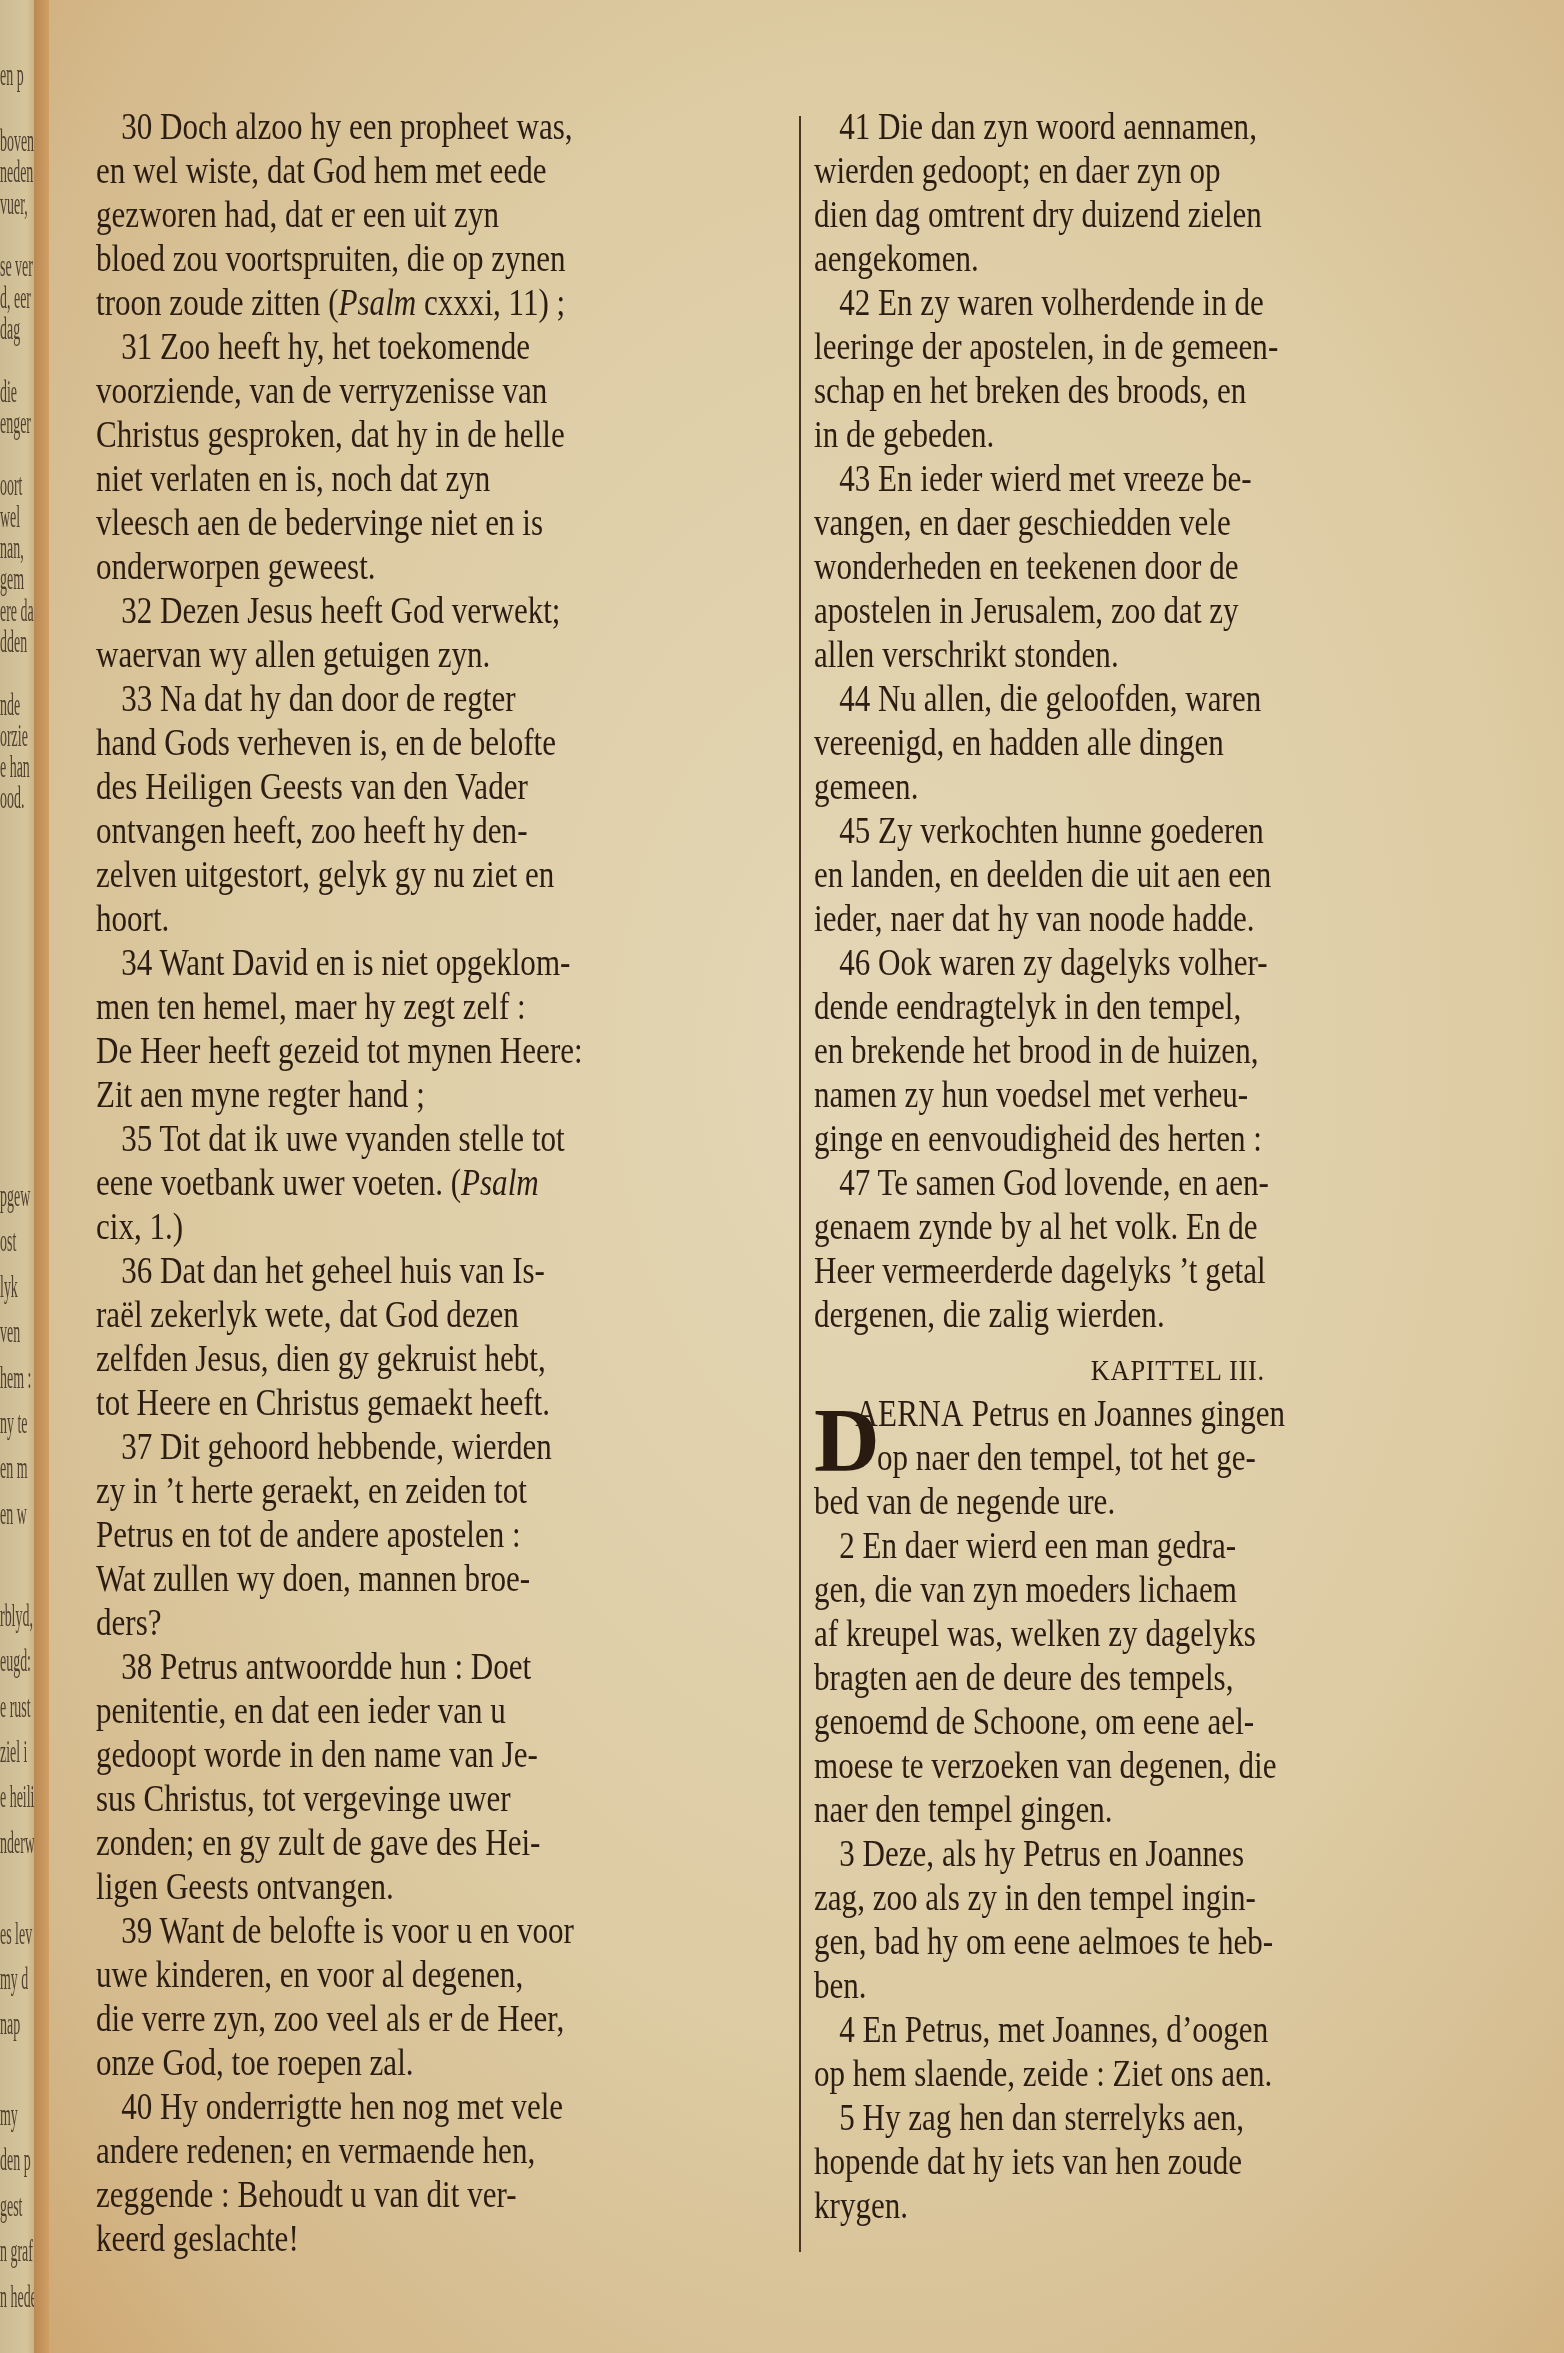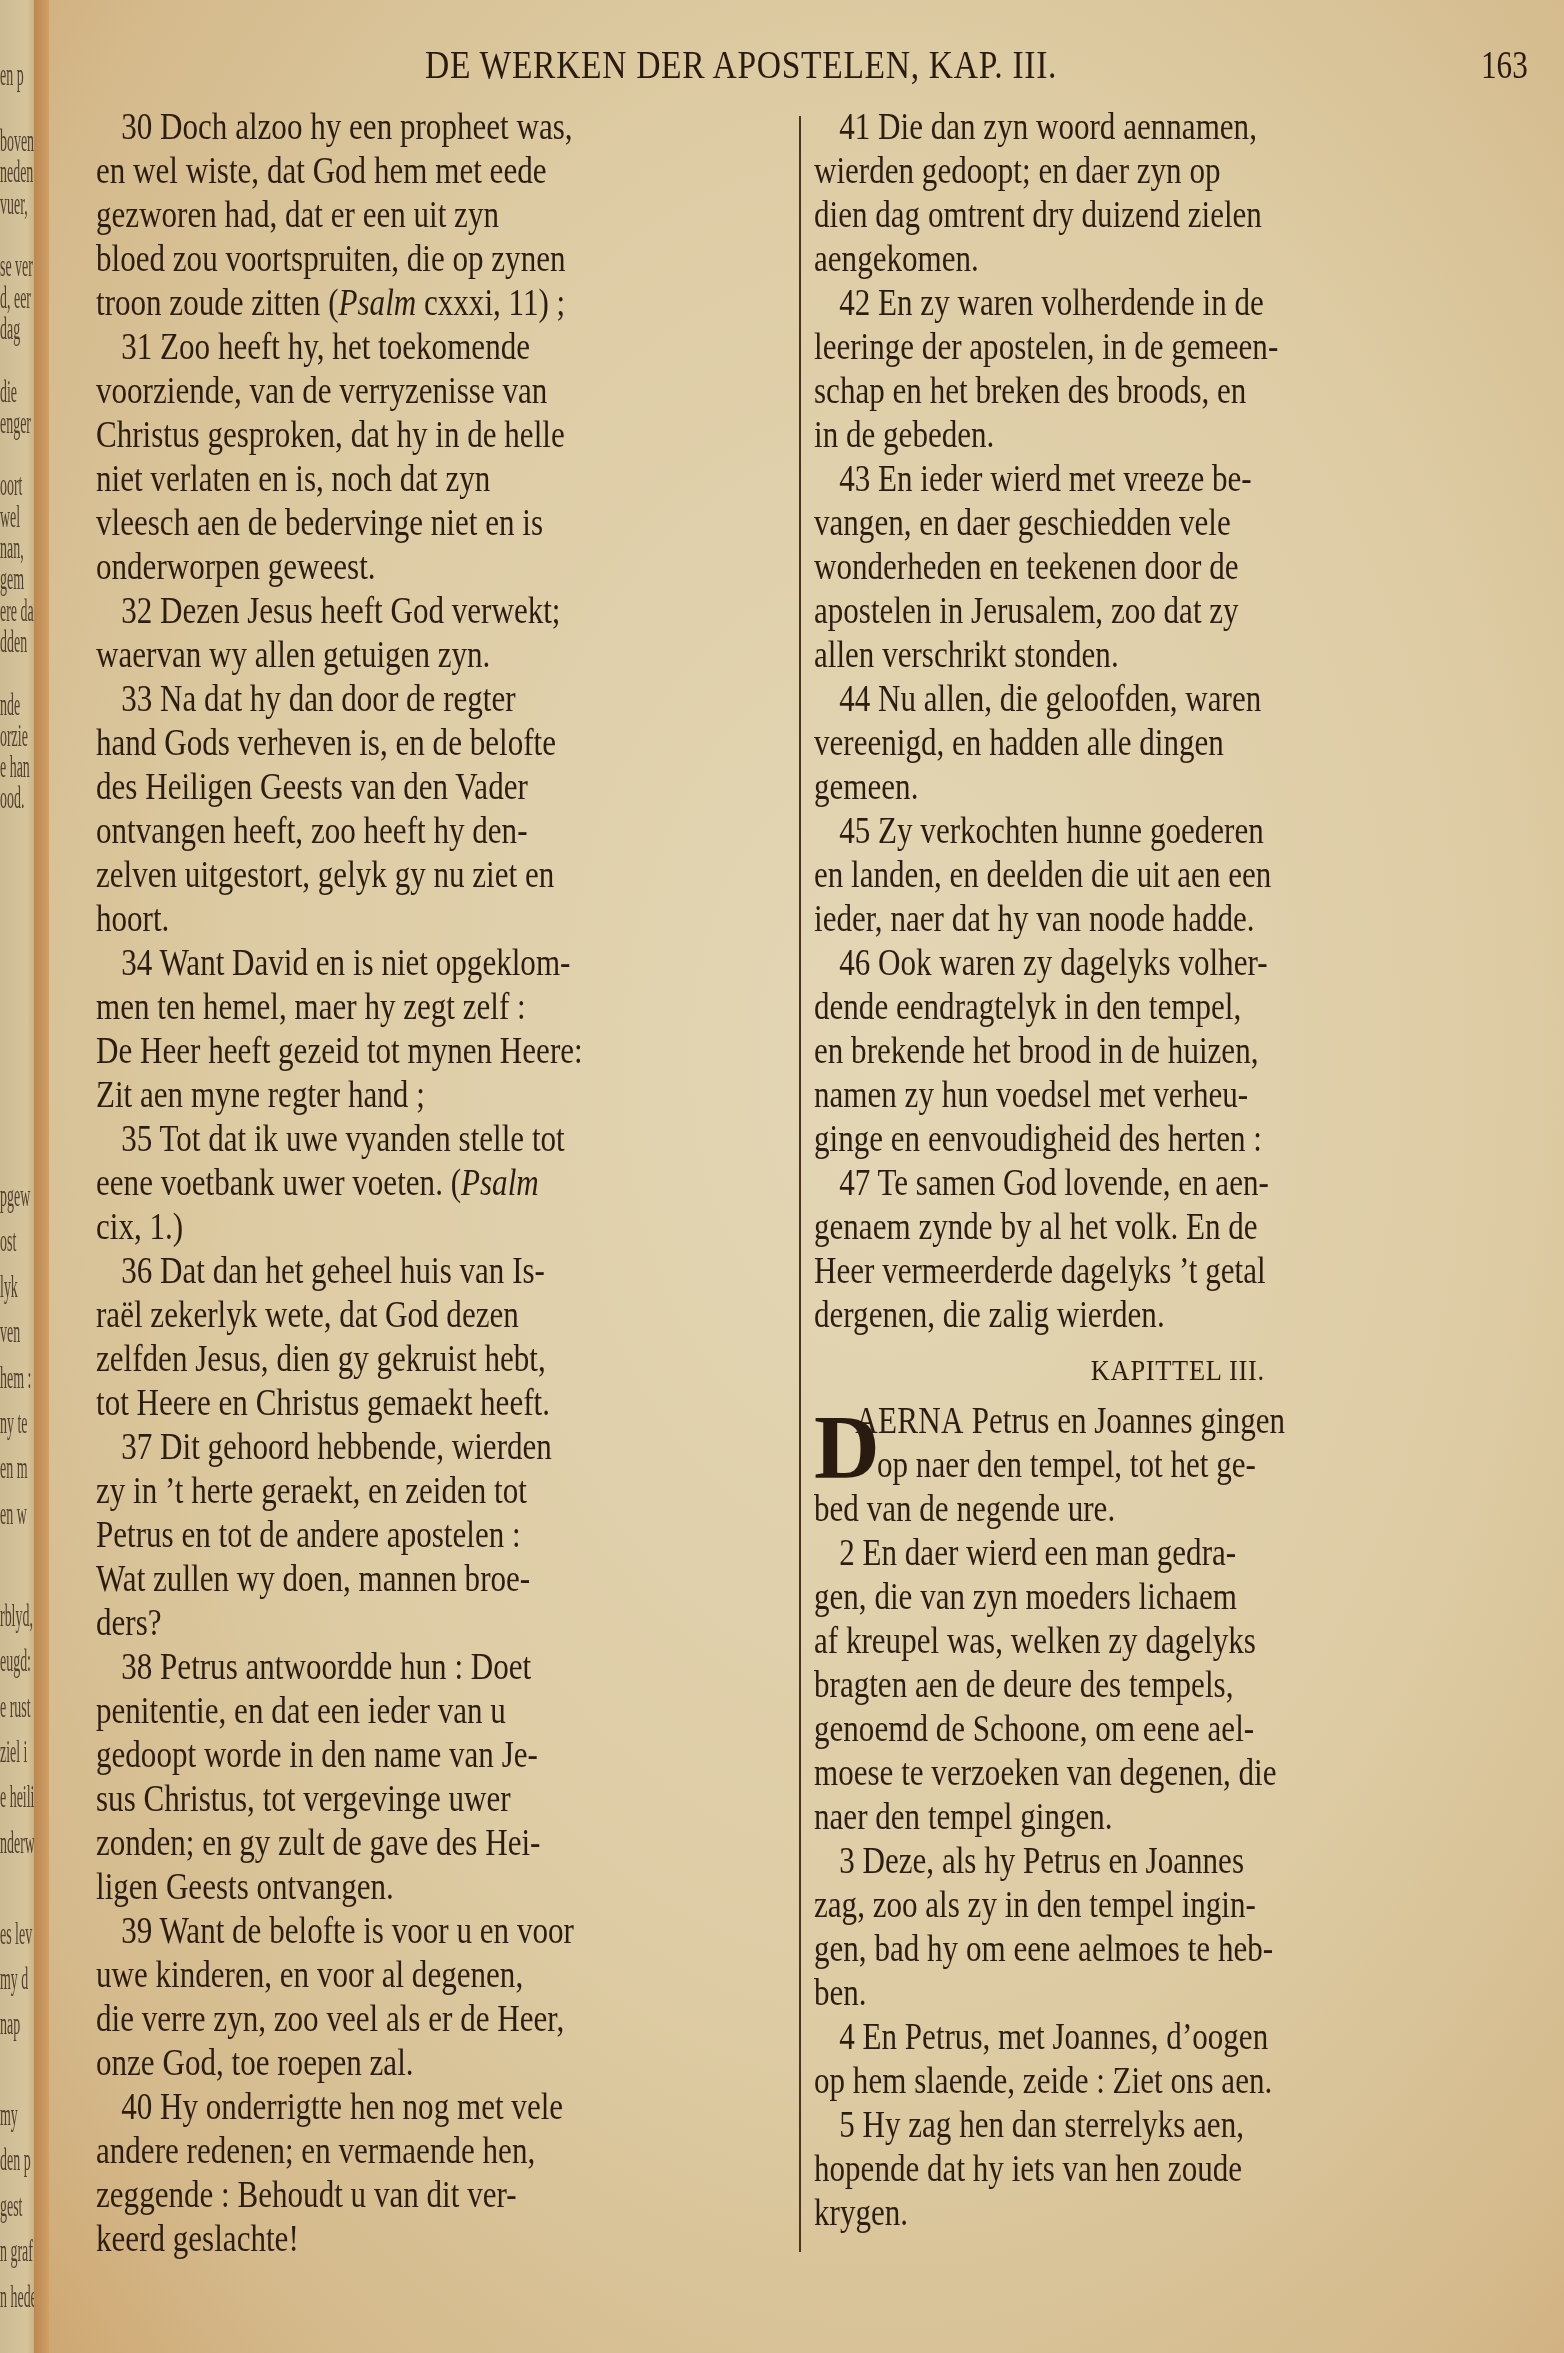--- a/index.html
+++ b/index.html
@@ -46,21 +46,21 @@
   .divider {
     position: absolute; left: 750px; top: 116px; width: 2.3px; height: 2136px; background: #4a3322;
   }
   .line {
     white-space: nowrap; display: block; height: 44px;
     transform-origin: left top; transform: scaleX(0.84);
   }
   .line.indent { padding-left: 30px; }
   .ital { font-style: italic; }
   .chapter-heading {
-    text-align: center; font-size: 30px; height: 44px; line-height: 44px; margin: 11px 0 7px 0;
+    text-align: center; font-size: 30px; height: 44px; line-height: 44px; margin: 11px 0 0 0;
     letter-spacing: 0.8px;
   }
   .chapter-heading span { display: inline-block; transform: scaleX(0.88); }
   .dropcap-line { position: relative; }
   .dropcap {
     position: absolute; left: 0; top: 3.1px; font-size: 91px; line-height: 1; font-weight: bold; color: #2a1b10;
   }
   .dropcap-line .line.d1 { padding-left: 49px; }
   .dropcap-line .line.d2 { padding-left: 75px; }
   .smallcaps { letter-spacing: 0.4px; }
@@ -107,24 +107,20 @@
     <span class="frag" style="top: 2008px;">nap</span>
     <span class="frag" style="top: 2099px;">my</span>
     <span class="frag" style="top: 2144px;">den p</span>
     <span class="frag" style="top: 2190px;">gest</span>
     <span class="frag" style="top: 2235px;">n graf</span>
     <span class="frag" style="top: 2281px;">n hede</span>
   </div>
 <div class="gutter"></div>
 
 <div class="page">
-  <div class="running-head">
-    <span class="title">DE WERKEN DER APOSTELEN, KAP. III.</span>
-    <span class="pagenum">163</span>
-  </div>
 
   <div class="col col-left" id="leftCol">
       <span class="line indent">30 Doch alzoo hy een propheet was,</span>
       <span class="line">en wel wiste, dat God hem met eede</span>
       <span class="line">gezworen had, dat er een uit zyn</span>
       <span class="line">bloed zou voortspruiten, die op zynen</span>
       <span class="line"><span>troon zoude zitten (</span><span class="ital">Psalm</span><span> cxxxi, 11) ;</span></span>
       <span class="line indent">31 Zoo heeft hy, het toekomende</span>
       <span class="line">voorziende, van de verryzenisse van</span>
       <span class="line">Christus gesproken, dat hy in de helle</span>

